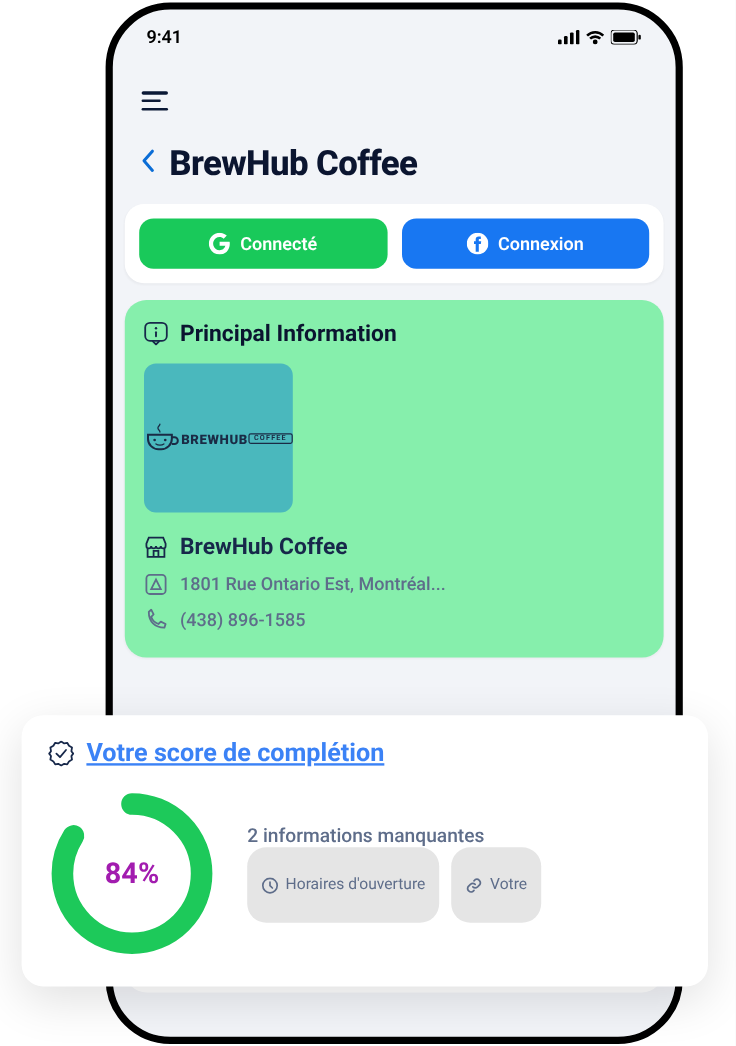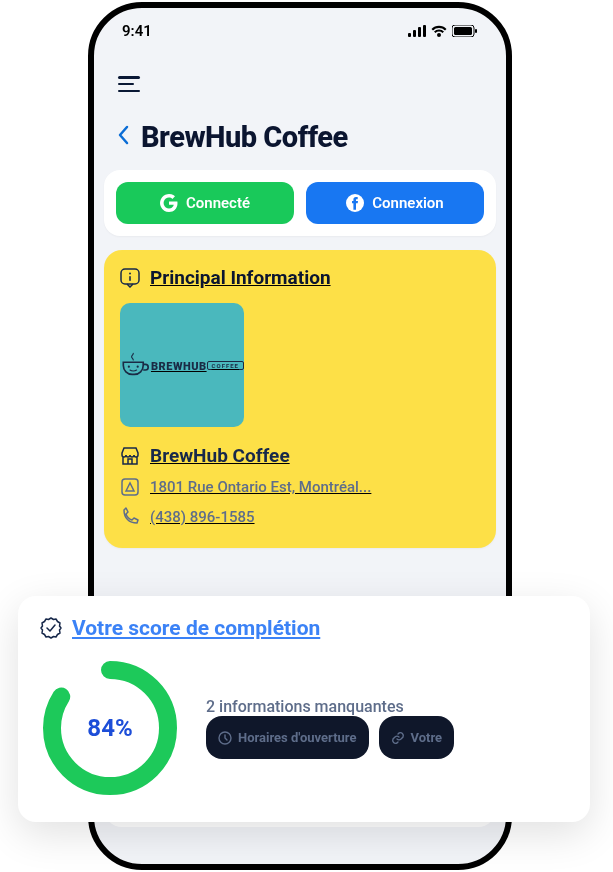--- a/index.html
+++ b/index.html
@@ -12,21 +12,21 @@
       background: #fff;
       width: 613px;
       height: 872px;
       position: relative;
       overflow: hidden;
     }
     .phone-frame {
       position: absolute;
       left: 88px;
       top: 2px;
-      width: 424px;
+      width: 481px;
       height: 868px;
       border: 6px solid #000;
       border-radius: 54px;
       background: #f2f4f8;
       overflow: hidden;
     }
     .status-bar {
       display: flex;
       justify-content: space-between;
       align-items: center;
@@ -103,26 +103,25 @@
     .social-btn.google { background: #19c95a; }
     .social-btn.facebook { background: #1877f2; }
     .social-btn .g-icon, .social-btn .f-icon {
       width: 18px;
       height: 18px;
       display: inline-flex;
       align-items: center;
       justify-content: center;
     }
     .card {
-      background: #fde047;
+      background: #86efac;
       border-radius: 18px;
       margin: 14px 10px 0;
       padding: 16px;
       box-shadow: 0 1px 2px rgba(0,0,0,0.04);
-      text-decoration: underline;
     }
     .card-header {
       display: flex;
       align-items: center;
       gap: 10px;
       margin-bottom: 14px;
     }
     .card-header h2 {
       font-size: 19px;
       font-weight: 700;
@@ -192,41 +191,41 @@
     .progress-ring svg {
       transform: rotate(-90deg);
     }
     .progress-label {
       position: absolute;
       top: 50%;
       left: 50%;
       transform: translate(-50%, -50%);
       font-size: 24px;
       font-weight: 700;
-      color: #1d4ed8;
+      color: #a21caf;
     }
     .missing-info p {
       font-size: 16px;
       color: #5e6d8a;
       font-weight: 500;
     }
     .chips {
       display: flex;
       gap: 10px;
       flex-wrap: wrap;
     }
     .chip {
       display: inline-flex;
       align-items: center;
       gap: 6px;
-      background: #0f172a;
+      background: #e5e5e5;
       color: #5e6d8a;
       font-size: 13px;
-      font-weight: 700;
-      padding: 14px 12px;
+      font-weight: 400;
+      padding: 24px 12px;
       border-radius: 16px;
     }
     .descriptions-card {
       background: #fff;
       border-radius: 18px;
       margin: 224px 10px 0;
       padding: 16px;
     }
     .descriptions-card .card-header {
       margin-bottom: 0;

